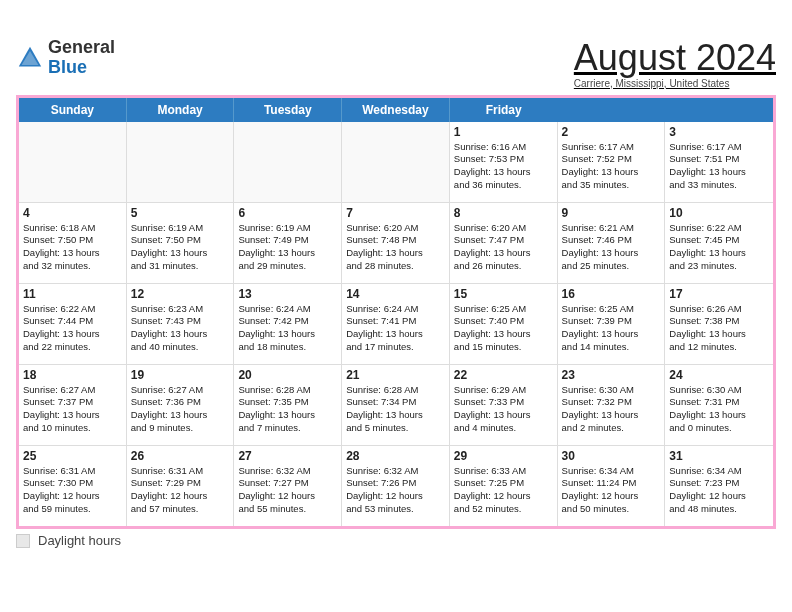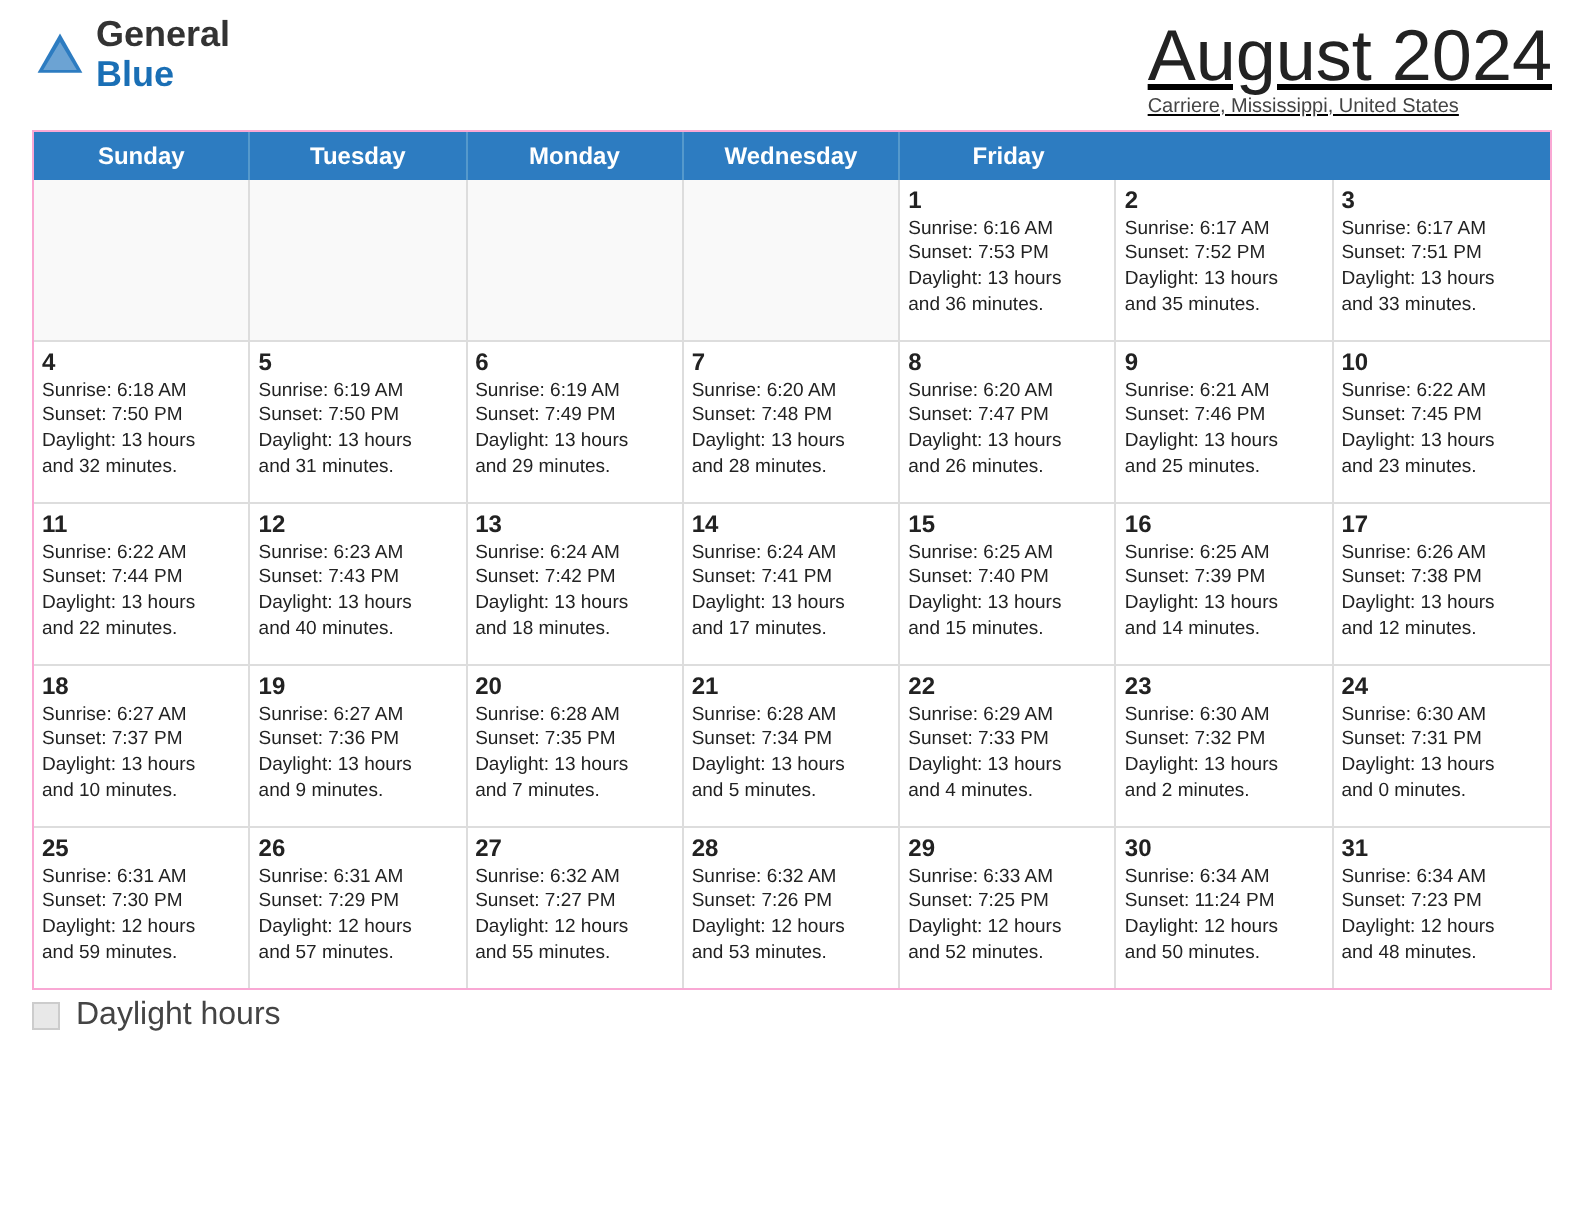--- a/index.html
+++ b/index.html
@@ -6,23 +6,24 @@
     body {
       font-family: Arial, sans-serif;
       background: #fff;
       width: 792px;
       height: 612px;
       overflow: hidden;
     }
     .page {
       width: 792px;
       height: 447px;
-      padding: 8px 16px 8px 16px;
+      padding: 20px 16px 8px 16px;
       display: flex;
       flex-direction: column;
+      margin-top: 18px;
     }
     .header {
       display: flex;
       justify-content: space-between;
       align-items: flex-start;
       margin-bottom: 6px;
     }
     .logo {
       display: flex;
       align-items: center;
@@ -50,21 +51,21 @@
       line-height: 1.1;
     }
     .location-title {
       font-size: 10px;
       color: #444;
     }
     .calendar {
       flex: 1;
       display: flex;
       flex-direction: column;
-      border: 1px solid #f9a8d4;
+      border: 3px solid #f9a8d4;
     }
     .cal-header-row {
       display: grid;
       grid-template-columns: repeat(7, 1fr);
       background: #2d7cc1;
     }
     .cal-header-cell {
       color: #fff;
       font-size: 12px;
       font-weight: bold;
@@ -102,23 +103,23 @@
       margin-bottom: 2px;
       display: block;
     }
     .cell-line {
       display: block;
       line-height: 1.35;
     }
     .legend {
       margin-top: 4px;
       display: flex;
-      align-items: center;
+      align-items: flex-end;
       gap: 8px;
-      font-size: 16px;
+      font-size: 13px;
       color: #444;
     }
     .legend-box {
       width: 14px;
       height: 14px;
       background: #e8e8e8;
       border: 1px solid #ccc;
       display: inline-block;
     }
   </style>
@@ -139,22 +140,22 @@
     </div>
     <div class="title-block">
       <div class="month-title">August 2024</div>
       <div class="location-title">Carriere, Mississippi, United States</div>
     </div>
   </div>
 
   <div class="calendar">
     <div class="cal-header-row">
     <div class="cal-header-cell">Sunday</div>
+        <div class="cal-header-cell">Monday</div>
         <div class="cal-header-cell">Tuesday</div>
-        <div class="cal-header-cell">Monday</div>
         <div class="cal-header-cell">Wednesday</div>
         <div class="cal-header-cell">Friday</div>
       </div>
     <div class="cal-body">
     <div class="cal-week">
           <div class="cal-cell empty"></div>
           <div class="cal-cell empty"></div>
           <div class="cal-cell empty"></div>
           <div class="cal-cell empty"></div>
           <div class="cal-cell">

